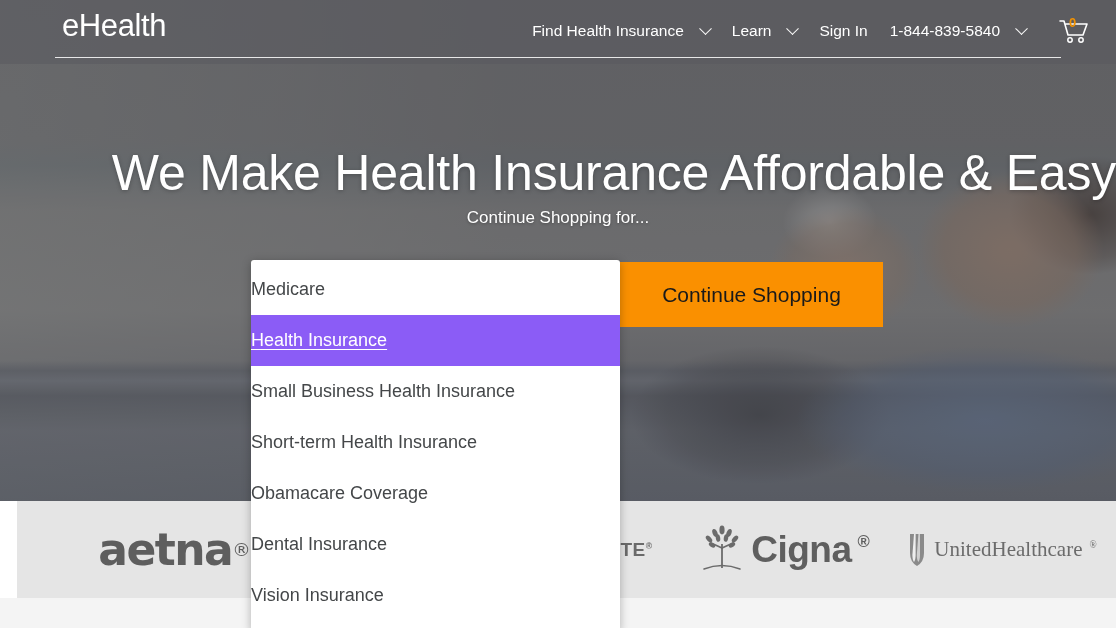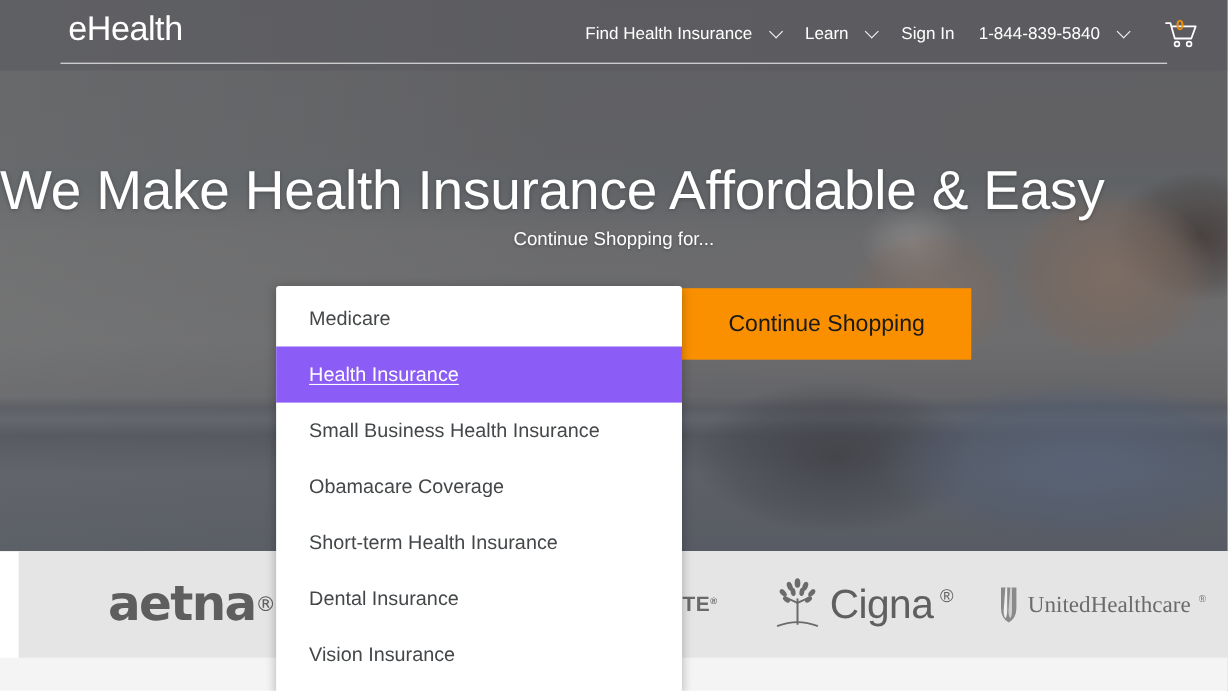--- a/index.html
+++ b/index.html
@@ -163,21 +163,21 @@
     height: 1px;
     background: rgba(255,255,255,0.85);
     z-index: 30;
   }
 
   
   .hero-title {
     position: absolute;
     left: 0; right: 0;
     top: 142px;
-    text-align: left;
+    text-align: right;
     font-size: 50px;
     font-weight: 300;
     color: #ffffff;
     line-height: 62px;
     letter-spacing: -0.2px;
     text-shadow: 0 1px 4px rgba(0,0,0,0.25);
     z-index: 20;
     white-space: nowrap;
   }
 
@@ -223,21 +223,20 @@
     box-shadow: 0 2px 10px rgba(0,0,0,0.28);
     z-index: 40;
     overflow: hidden;
     padding: 4px 0 10px 0;
   }
 
   .dd-item {
     height: 51px;
     display: flex;
     align-items: center;
-    padding-left: 30px;
     font-size: 18px;
     color: #444749;
     cursor: pointer;
     white-space: nowrap;
   }
 
   .dd-item.selected {
     background: #8b5cf6;
     color: #ffffff;
   }
@@ -284,21 +283,21 @@
     justify-content: flex-end;
     font-size: 19px;
     font-weight: 700;
     letter-spacing: 0.5px;
     color: #6a6a6a;
   }
 
   .c-cigna {
     left: 660px; width: 215px;
     font-size: 37px;
-    font-weight: 400;
+    font-weight: 700;
     letter-spacing: -0.5px;
     color: #5f5f5f;
     gap: 6px;
   }
 
   .c-uhc {
     left: 885px; width: 200px;
     font-size: 21px;
     color: #6b6b6b;
     font-family: "Liberation Serif", serif;
@@ -444,28 +443,28 @@
 
     <div class="dd-item selected">
       <span class="dd-label">Health Insurance</span>
     </div>
 
     <div class="dd-item">
       <span class="dd-label">Small Business Health Insurance</span>
     </div>
 
     <div class="dd-item">
+      <span class="dd-label">Short-term Health Insurance</span>
+    </div>
+
+    <div class="dd-item">
       <span class="dd-label">Obamacare Coverage</span>
     </div>
 
     <div class="dd-item">
-      <span class="dd-label">Short-term Health Insurance</span>
-    </div>
-
-    <div class="dd-item">
       <span class="dd-label">Dental Insurance</span>
     </div>
 
     <div class="dd-item">
       <span class="dd-label">Vision Insurance</span>
     </div>
 
   </div>
 
 </div>

